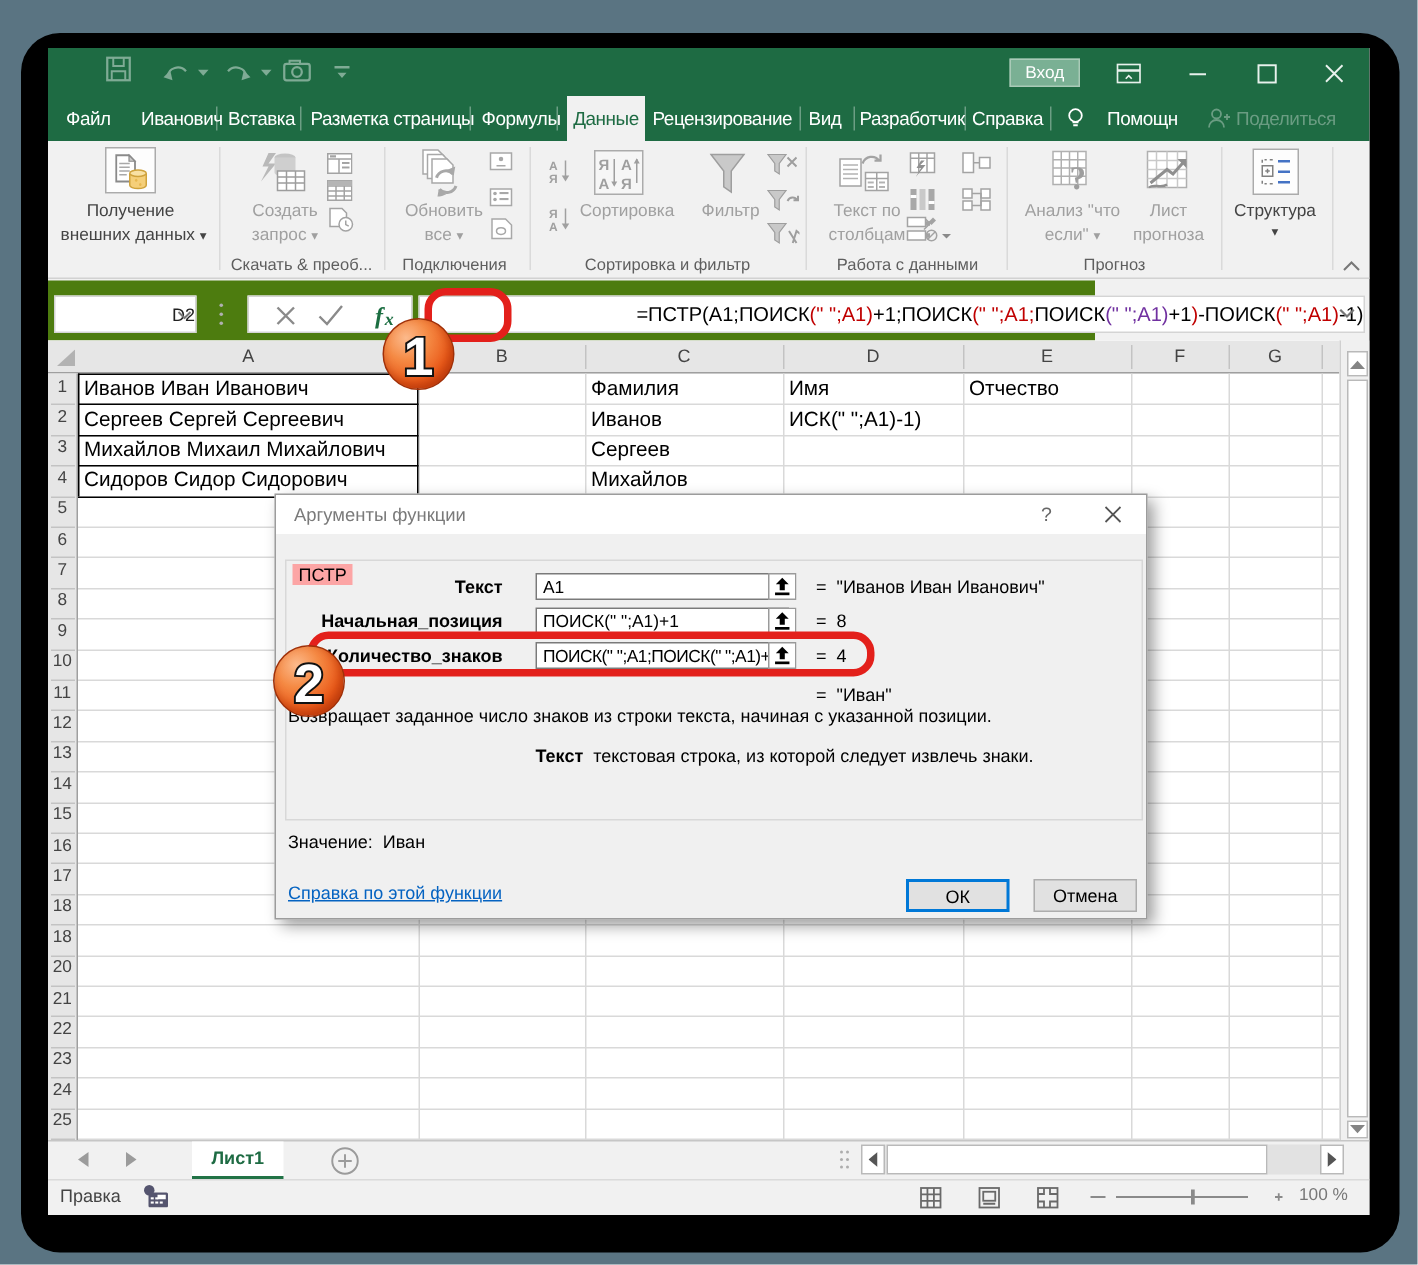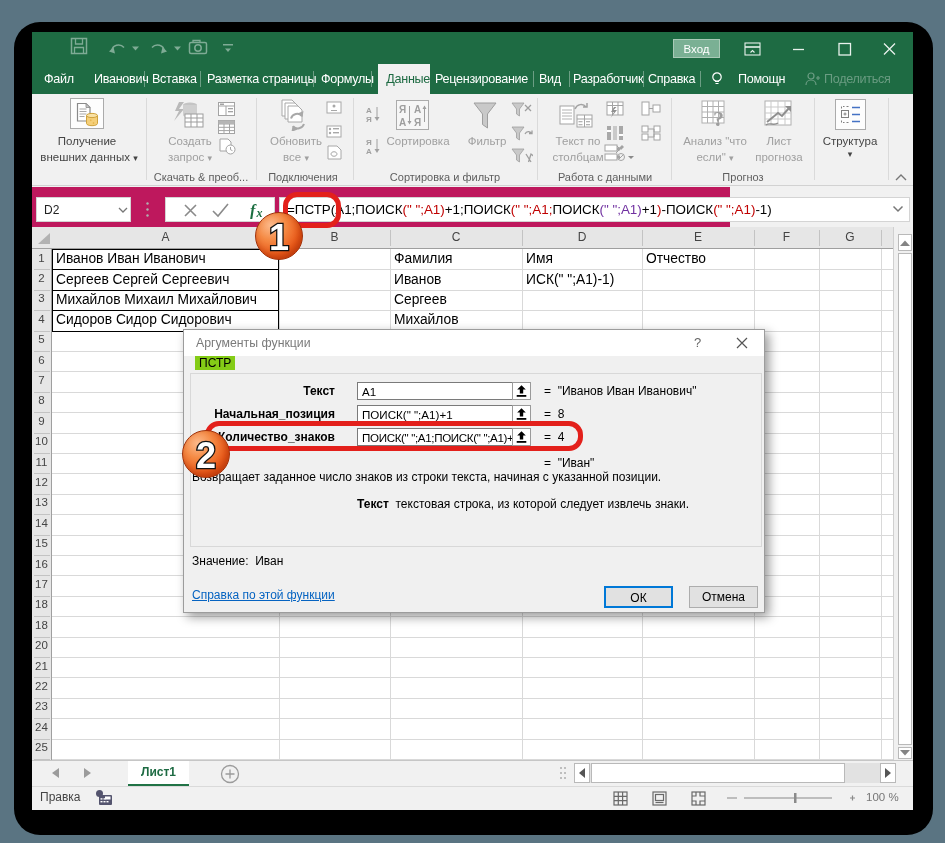--- a/index.html
+++ b/index.html
@@ -7,28 +7,28 @@
   .abs{position:absolute;}
   #frame{position:absolute;left:14px;top:22px;width:919px;height:813px;background:#000;border-radius:26px;}
   #win{position:absolute;left:32px;top:32px;width:881px;height:778px;background:#f1f1f1;overflow:hidden;}
   #titlebar{left:0;top:0;width:881px;height:62px;background:#1e6b43;}
   #title{left:300px;top:8px;width:281px;text-align:center;color:#c6dccd;font-size:12px;}
   #vhod{left:641px;top:7px;width:47px;height:19px;background:#7ab094;border:1px solid #a9cab7;
         color:#fff;font-size:11.5px;text-align:center;line-height:18px;box-sizing:border-box;}
   .tab{position:absolute;top:32px;height:30px;line-height:30px;color:#fff;font-size:12.6px;letter-spacing:-0.3px;white-space:nowrap;}
   .tsep{position:absolute;top:39px;width:1px;height:16px;background:rgba(255,255,255,0.35);}
   #tabsel{position:absolute;left:346px;top:32px;width:52px;height:30px;background:#f1f1f1;}
-  #tabsel span{display:block;text-align:right;line-height:30px;color:#1e6b43;font-size:12.6px;letter-spacing:-0.3px;}
+  #tabsel span{display:block;text-align:center;line-height:30px;color:#1e6b43;font-size:12.6px;letter-spacing:-0.3px;}
   #ribbon{left:0;top:62px;width:881px;height:92px;background:#f1f1f1;border-bottom:1px solid #d2d2d2;box-sizing:border-box;}
   .gsep{position:absolute;top:4px;width:1px;height:82px;background:#dadada;}
   .glabel{position:absolute;top:139px;font-size:11px;color:#5e5e5e;white-space:nowrap;transform:translateX(-50%);}
   .bl{position:absolute;font-size:11.5px;color:#444;white-space:nowrap;transform:translateX(-50%);}
   .bl.dis{color:#a0a0a0;}
   .iconbox{position:absolute;background:#fdfdfd;border:1px solid #ababab;box-sizing:border-box;}
-  #fbar{left:0;top:155px;width:698px;height:40px;background:#be185d;}
+  #fbar{left:0;top:155px;width:698px;height:40px;background:#4d7c0f;text-align:right;}
   #namebox{position:absolute;left:4px;top:10px;width:95px;height:25px;background:#fff;border:1px solid #d4d4d4;
            font-size:12px;color:#222;line-height:24px;padding-left:7px;box-sizing:border-box;}
   #fxfield{position:absolute;left:247px;top:10px;width:631px;height:25px;background:#fff;border:1px solid #d4d4d4;
            font-size:13.4px;color:#000;line-height:24px;padding-left:7px;box-sizing:border-box;white-space:nowrap;overflow:hidden;}
   #grid{left:0;top:195px;width:861px;height:533px;background:#fff;overflow:hidden;}
   #colhead{position:absolute;left:0;top:0;width:861px;height:22px;background:#e6e6e6;border-bottom:1px solid #9f9f9f;box-sizing:border-box;}
   .ch{position:absolute;top:0;height:21px;line-height:21px;text-align:center;color:#444;font-size:12px;}
   .chsep{position:absolute;top:3px;width:1px;height:16px;background:#c3c3c3;}
   #rowgut{position:absolute;left:0;top:22px;width:20px;height:511px;background:#e6e6e6;border-right:1px solid #9f9f9f;box-sizing:border-box;}
   .rn{position:absolute;left:0;width:19px;text-align:center;color:#444;font-size:11.5px;}
@@ -39,21 +39,21 @@
   .bline{position:absolute;background:#000;}
   #vscroll{left:861px;top:195px;width:20px;height:533px;background:#f0f0f0;border-left:1px solid #d0d0d0;box-sizing:border-box;}
   .sbox{position:absolute;background:#fff;border:1px solid #b9b9b9;box-sizing:border-box;}
   #sheetbar{left:0;top:728px;width:881px;height:26px;background:#f1f1f1;border-top:1px solid #c6c6c6;box-sizing:border-box;}
   #statusbar{left:0;top:754px;width:881px;height:24px;background:#f1f1f1;border-top:1px solid #dadada;
              font-size:12px;color:#444;box-sizing:border-box;}
   #dialog{left:151px;top:297px;width:582px;height:284px;background:#f0f0f0;border:1px solid #9c9c9c;
           box-shadow:4px 4px 10px rgba(0,0,0,0.4);box-sizing:border-box;z-index:10;}
   #dlgtitle{position:absolute;left:0;top:0;width:580px;height:26px;background:#fff;}
   #groupbox{position:absolute;left:6px;top:43px;width:570px;height:172px;border:1px solid #d8d8d8;}
-  #gblabel{position:absolute;left:11px;top:26px;background:#84cc16;padding:0 4px;font-size:12px;color:#000;}
+  #gblabel{position:absolute;left:11px;top:46px;background:#fca5a5;padding:0 4px;font-size:12px;color:#000;}
   .dfield{position:absolute;height:18px;background:#fff;border:1px solid #7a7a7a;font-size:11.6px;color:#000;
           line-height:17px;padding-left:4px;box-sizing:border-box;white-space:nowrap;overflow:hidden;margin-left:16px;}
   .dlabel{position:absolute;font-size:12px;font-weight:bold;color:#000;white-space:nowrap;transform:translateX(-100%);}
   .dval{position:absolute;font-size:12px;color:#000;white-space:nowrap;}
   .dtext{position:absolute;font-size:12px;color:#000;white-space:nowrap;}
   .btn{position:absolute;width:69px;height:22px;background:#e1e1e1;font-size:12px;color:#000;
        text-align:center;line-height:20px;box-sizing:border-box;}
   .redrect{position:absolute;border:5px solid #e3201b;border-radius:14px;z-index:20;box-sizing:border-box;}
   .badge{position:absolute;width:48px;height:48px;border-radius:50%;z-index:21;box-sizing:border-box;
          background:radial-gradient(circle at 32% 27%,#fcba8c 0%,#f58a44 32%,#ea5a1a 65%,#d63d0c 96%);

